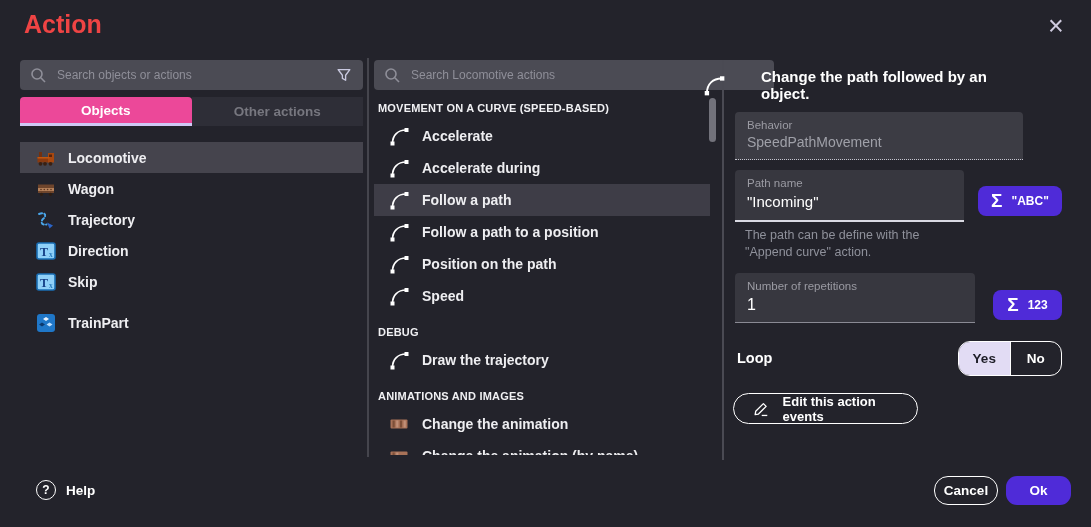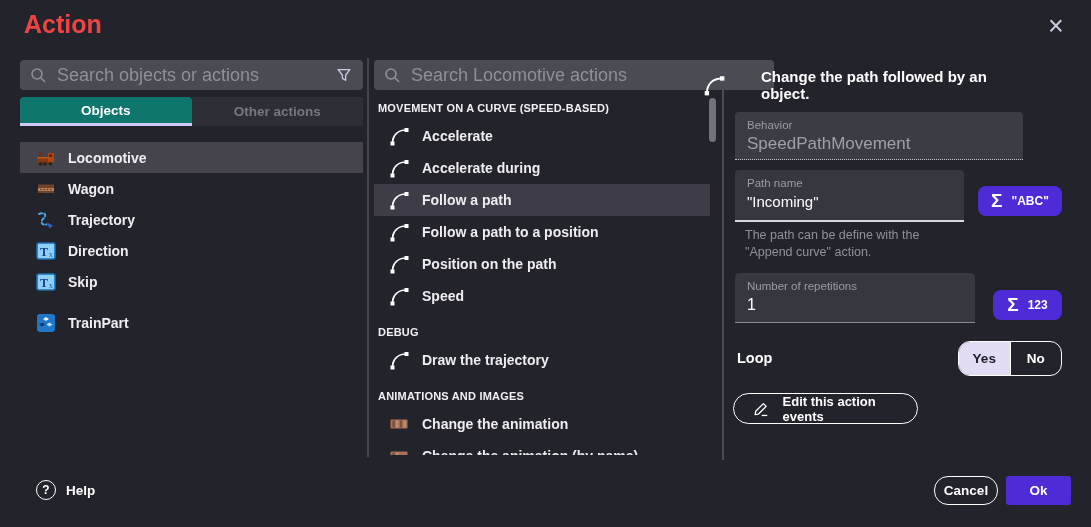--- a/index.html
+++ b/index.html
@@ -12,25 +12,25 @@
   }
   
   .dlg-title { position:absolute; left:24px; top:10px; font-size:25px; font-weight:bold; color:#ef4444; }
   .close-btn { position:absolute; left:1040px; top:8px; width:32px; height:36px; font-size:27px; font-weight:300;
                color:#cfcbdf; text-align:center; line-height:36px; cursor:pointer; }
   
   .search-box { position:absolute; top:60px; height:30px; background:#4b4b54; border-radius:4px;
                 display:flex; align-items:center; padding:0 10px; }
   .search-box svg { flex:0 0 auto; }
   .search-box input { flex:1; background:transparent; border:none; outline:none; color:#d9d9de;
-                      font-size:18px; margin-left:10px; font-family:inherit; }
+                      font-size:12px; margin-left:10px; font-family:inherit; }
   .search-box input::placeholder { color:#8f8f99; }
   .tabbar { position:absolute; left:20px; top:97px; width:343px; height:29px; display:flex; }
   .tab { flex:1; display:flex; align-items:center; justify-content:center; font-size:13.5px; font-weight:bold; cursor:pointer; }
-  .tab.active { background:#0f766e; color:#ffffff; border-radius:4px 4px 0 0; border-bottom:3px solid #cfc9f5; }
+  .tab.active { background:#ec4899; color:#ffffff; border-radius:4px 4px 0 0; border-bottom:3px solid #cfc9f5; }
   .tab.inactive { background:#2e2e37; color:#77777f; }
   .obj-list { position:absolute; left:20px; top:142px; width:343px; }
   .obj-row { height:31px; display:flex; align-items:center; padding-left:16px; cursor:pointer; }
   .obj-row.selected { background:#45444d; }
   .obj-row .oicon { width:20px; height:20px; margin-right:12px; flex:0 0 auto; }
   .obj-row .olabel { font-size:14px; font-weight:600; color:#eeeef1; }
   .group-header { height:28px; padding:13px 0 0 4px; font-size:11px; font-weight:bold; color:#f0f0f3; letter-spacing:.2px; }
   .obj-row.group { margin-top:10px; }
   
   .vdiv1 { position:absolute; left:367px; top:58px; width:2px; height:399px; background:#45454d; }
@@ -46,21 +46,21 @@
   .act-row .aicon { width:22px; height:22px; margin-right:12px; flex:0 0 auto; }
   .act-row .alabel { font-size:14px; font-weight:600; color:#eeeef1; }
   
   .desc-row { position:absolute; left:702px; top:68px; width:330px; display:flex; align-items:center;gap:20px; }
   .desc-row .aicon { width:24px; height:24px; margin-right:15px; flex:0 0 auto; }
   .desc-row .dtext { font-size:15px; font-weight:bold; color:#ffffff; }
   .field { position:absolute; background:#37373f; border-radius:4px 4px 0 0; padding:7px 12px 0 12px; }
   .field .flabel { font-size:11.5px; color:#9b9ba3; }
   .field .fvalue { background:transparent; border:none; outline:none; color:#ffffff; font-family:inherit; }
   .field-behavior { left:735px; top:112px; width:288px; height:48px; background:#3c3c44; border-bottom:1px dotted #c4c4ce; }
-  .field-behavior .fvalue { display:block; margin-top:3px; font-size:17px; color:#9fa0a8; }
+  .field-behavior .fvalue { display:block; margin-top:3px; font-size:14px; color:#9fa0a8; }
   .field-path { left:735px; top:170px; width:229px; height:52px; border-bottom:2px solid #d9d9e2; }
   .field-path input { display:block; margin-top:4px; width:200px; font-size:15px; font-family:"DejaVu Sans Mono","Liberation Mono",monospace; }
   .field-reps { left:735px; top:273px; width:240px; height:50px; border-bottom:1px solid #8a8a94; }
   .field-reps input { display:block; margin-top:4px; width:200px; font-size:16px; }
   .helper { position:absolute; left:745px; top:227px; width:250px; font-size:12.5px; line-height:17px; color:#8f919b; }
   .expr-btn { position:absolute; background:#4f2bd8; border-radius:8px; height:30px; display:flex;
               align-items:center; justify-content:center; cursor:pointer; color:#ffffff; }
   .expr-btn .sigma { font-size:19px; font-weight:bold; margin-right:9px; }
   .expr-btn .etext { font-size:12px; font-weight:bold; }
   .expr-abc { left:978px; top:186px; width:84px; }
@@ -76,21 +76,21 @@
   .edit-btn svg { margin-right:12px; }
   .edit-btn .btext { font-size:13px; font-weight:bold; color:#ffffff; }
   
   .help { position:absolute; left:36px; top:480px; display:flex; align-items:center; cursor:pointer; }
   .help .qcircle { width:20px; height:20px; border:1.5px solid #ffffff; border-radius:50%; font-size:12px;
                    font-weight:bold; display:flex; align-items:center; justify-content:center; color:#ffffff; }
   .help .htext { margin-left:10px; font-size:13.5px; font-weight:bold; color:#ffffff; }
   .cancel-btn { position:absolute; left:934px; top:476px; width:64px; height:29px; border:1.5px solid #ffffff;
                 border-radius:14px; background:transparent; color:#ffffff; font-size:13.5px; font-weight:bold;
                 display:flex; align-items:center; justify-content:center; cursor:pointer; }
-  .ok-btn { position:absolute; left:1006px; top:476px; width:65px; height:29px; border-radius:3px;
+  .ok-btn { position:absolute; left:1006px; top:476px; width:65px; height:29px; border-radius:11px;
             background:#4f2bd8; color:#ffffff; font-size:13.5px; font-weight:bold;
             display:flex; align-items:center; justify-content:center; cursor:pointer; }
 </style>
 </head>
 <body>
 
 <div class="stage">
 
   <div class="dlg-title">Action</div>
   <div class="close-btn">×</div>

